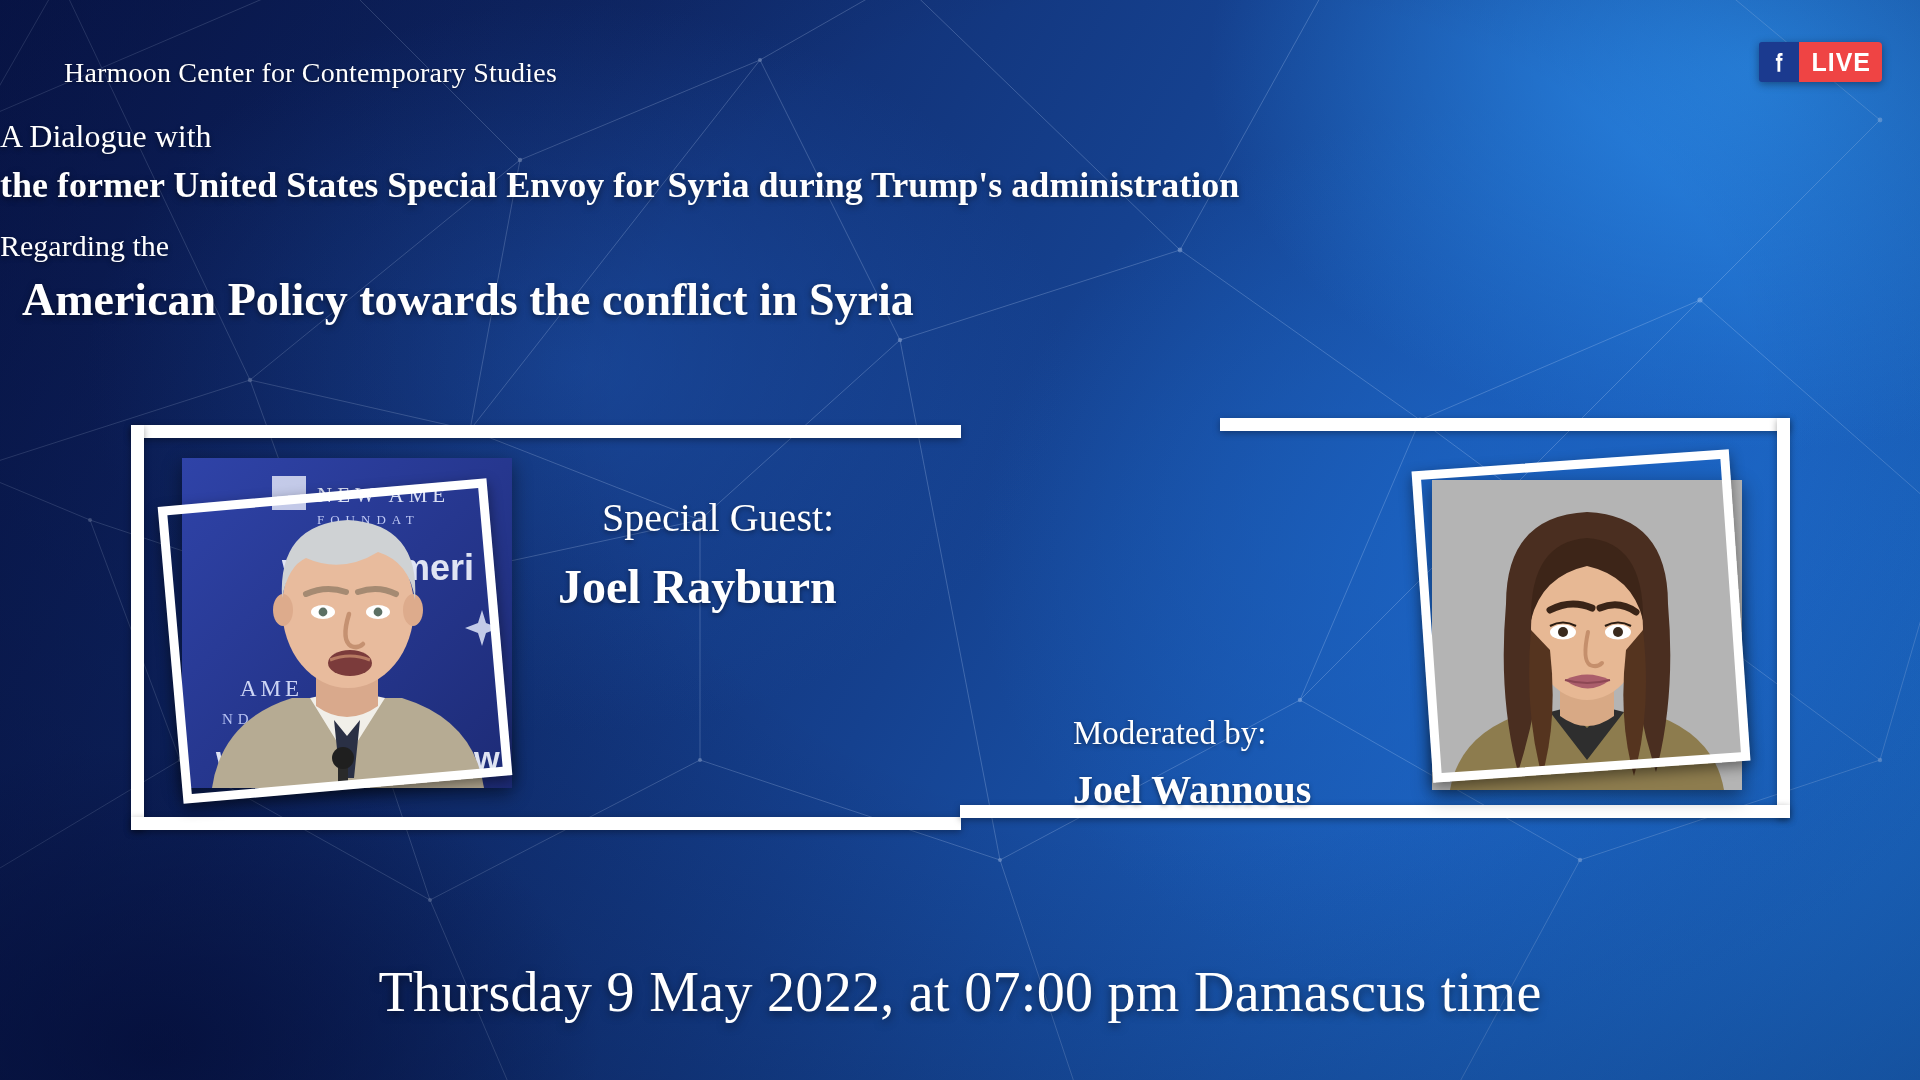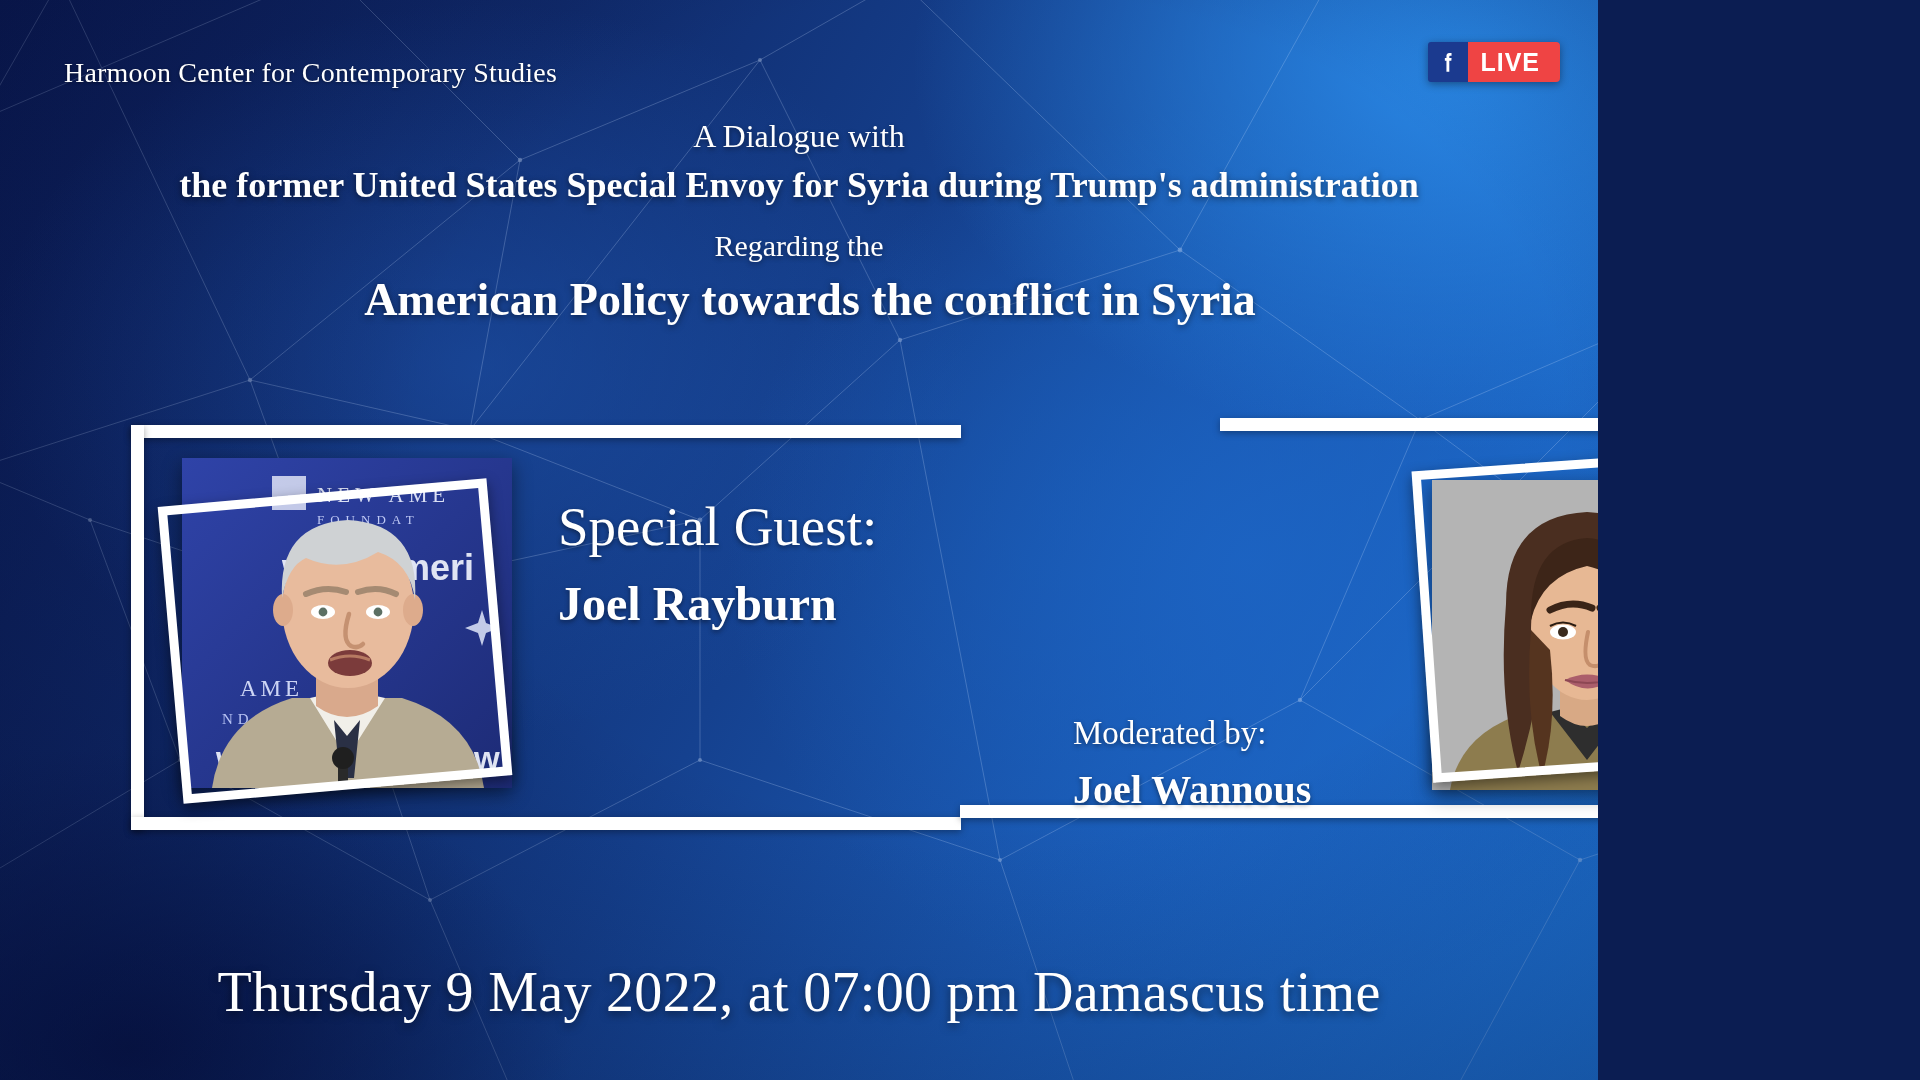--- a/index.html
+++ b/index.html
@@ -8,21 +8,21 @@
     padding: 0;
     width: 1920px;
     height: 1080px;
     overflow: hidden;
     background: #0b1d52;
     font-family: "Liberation Serif", "DejaVu Serif", serif;
   }
 
   #poster {
     position: relative;
-    width: 1598px;
+    width: 1920px;
     height: 1080px;
     overflow: hidden;
     background:
       radial-gradient(ellipse 900px 620px at 92% 6%,  rgba(42,138,232,0.95) 0%, rgba(42,138,232,0.0) 62%),
       radial-gradient(ellipse 800px 700px at 78% 52%, rgba(28,100,196,0.85) 0%, rgba(28,100,196,0.0) 65%),
       radial-gradient(ellipse 700px 520px at 30% 34%, rgba(30,86,176,0.55) 0%, rgba(30,86,176,0.0) 70%),
       radial-gradient(ellipse 620px 420px at 8% 97%,  rgba(8,22,74,0.95) 0%, rgba(8,22,74,0.0) 72%),
       linear-gradient(118deg, #0b1b55 0%, #102a6b 26%, #15418f 50%, #1a5bb5 72%, #1f79dd 100%);
   }
 
@@ -72,30 +72,29 @@
     border-radius: 3px 0 0 3px;
   }
   .fb-badge svg { display: block; }
   .live-badge {
     background: #ef4444;
     color: #ffffff;
     font-family: "Liberation Sans", sans-serif;
     font-weight: 700;
     font-size: 25px;
     letter-spacing: 1px;
-    padding: 0 20px 0 12px;
+    padding: 0 11px 0 12px;
     display: flex; align-items: center;
     border-radius: 0 4px 4px 0;
   }
 
   
   .titles {
     position: absolute;
     left: 0; right: 0; top: 116px;
-    text-align: center;
     color: #ffffff;
   }
   .t-small {
     font-size: 32px;
     line-height: 1.25;
     text-shadow: 0 2px 5px rgba(0,0,0,0.45);
   }
   .t-big {
     font-size: 36px;
     font-weight: 700;
@@ -164,21 +163,21 @@
   
   .portrait { display: block; width: 100%; height: 100%; }
 
   
   .guest-label {
     position: absolute;
     left: 558px; top: 495px;
     color: #ffffff;
     text-shadow: 0 2px 5px rgba(0,0,0,0.45);
   }
-  .guest-label .role { font-size: 55px; line-height: 1.15; }
+  .guest-label .role { font-size: 40px; line-height: 1.15; margin-left: 44px; }
   .guest-label .name { font-size: 48px; font-weight: 700; margin-top: 18px; line-height: 1.15; }
 
   .mod-label {
     position: absolute;
     left: 1073px; top: 715px;
     color: #ffffff;
     text-shadow: 0 2px 5px rgba(0,0,0,0.45);
   }
   .mod-label .role { font-size: 33px; line-height: 1.15; }
   .mod-label .name { font-size: 40px; font-weight: 700; margin-top: 14px; line-height: 1.15; }

